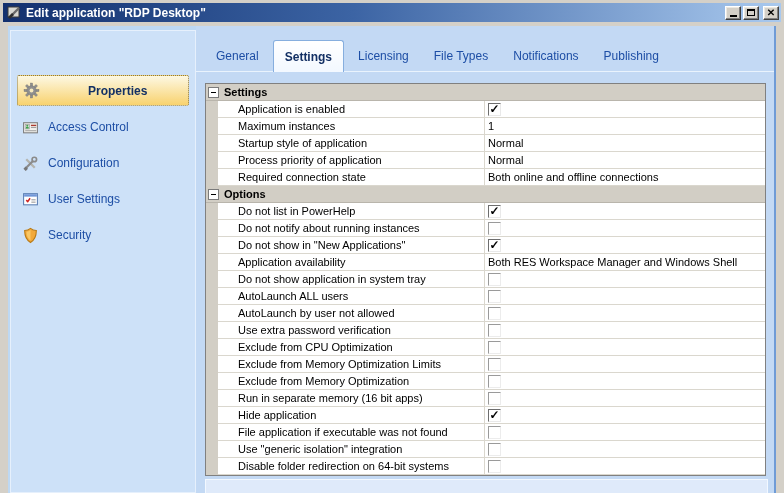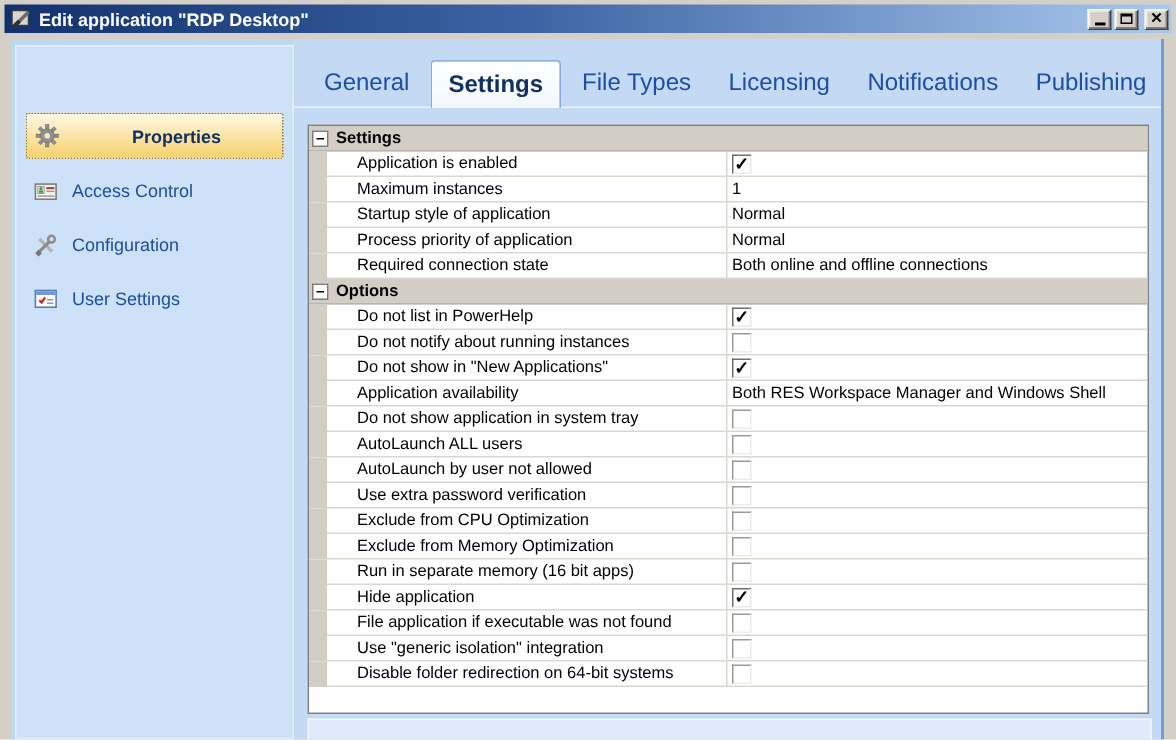--- a/index.html
+++ b/index.html
@@ -53,21 +53,21 @@
   .side-item.selected .side-label{font-weight:bold;color:#133064;}
   
   .content{
     position:absolute;left:188px;top:0;right:0;bottom:0;
     background:#c3d9f4;border-right:2px solid #6f9bd6;box-sizing:border-box;
   }
   .tabline{position:absolute;left:0;right:0;top:45px;height:1px;background:#e9f3fd;}
   .tabs{position:absolute;left:9px;top:14px;height:32px;display:flex;align-items:stretch;z-index:2;}
   .tab{
     display:flex;align-items:center;padding:0 11px;margin-right:3px;
-    color:#1d4ea5;font-size:16px;white-space:nowrap;cursor:pointer;
+    color:#1d4ea5;font-size:12px;white-space:nowrap;cursor:pointer;
   }
   .tab.active{
     background:linear-gradient(#ffffff,#f2f8ff);
     border:1px solid #86aede;border-bottom:none;border-radius:3px 3px 0 0;
     font-weight:bold;color:#133064;
   }
   
   .grid{
     position:absolute;left:9px;top:57px;width:561px;height:393px;
     background:#fff;border:1px solid #808080;box-sizing:border-box;overflow:hidden;z-index:1;
@@ -180,28 +180,37 @@
             <svg width="17" height="17" viewBox="0 0 16 16">
               <rect x="1.5" y="2.5" width="13" height="10.5" fill="#ffffff" stroke="#5b7fb4"></rect>
               <rect x="2" y="3" width="12" height="2.3" fill="#6f96d8"></rect>
               <path d="M4 8.6 L5.4 10 L7.6 6.8" stroke="#cc2222" stroke-width="1.4" fill="none"></path>
               <rect x="8.8" y="7.8" width="4" height="1" fill="#999"></rect>
               <rect x="8.8" y="10" width="4" height="1" fill="#999"></rect>
             </svg>
           </span>
           <span class="side-label">User Settings</span>
         </div>
+        <div class="side-item">
+          <span class="side-icon">
+            <svg width="17" height="17" viewBox="0 0 16 16">
+              <path d="M8 1.3 C6.1 2.9 4 3.3 2.5 3.3 C2.5 8.9 4.5 12.5 8 14.6 C11.5 12.5 13.5 8.9 13.5 3.3 C12 3.3 9.9 2.9 8 1.3 Z" fill="#f2a93b" stroke="#b97a15"></path>
+              <path d="M8 2.9 C6.8 3.9 5.5 4.3 4.2 4.4 C4.3 8.4 5.8 11.1 8 12.8 Z" fill="#f9c765"></path>
+            </svg>
+          </span>
+          <span class="side-label">Security</span>
+        </div>
       </div>
     <div class="content">
       <div class="tabline"></div>
       <div class="tabs" id="tabs">
           <div class="tab">General</div>
           <div class="tab active">Settings</div>
+          <div class="tab">Licensing</div>
           <div class="tab">File Types</div>
-          <div class="tab">Licensing</div>
           <div class="tab">Notifications</div>
           <div class="tab">Publishing</div>
         </div>
       <div class="grid" id="grid">
           <div class="grow sect">
             <span class="minusbox"></span>
             <span class="sect-title">Settings</span>
           </div>
           <div class="grow data">
             <span class="cell-margin"></span>
@@ -306,20 +315,27 @@
           </div>
           <div class="grow data">
             <span class="cell-margin"></span>
             <span class="cell-label">Exclude from CPU Optimization</span>
             <span class="cell-value">
               <span class="cb unchecked"></span>
             </span>
           </div>
           <div class="grow data">
             <span class="cell-margin"></span>
+            <span class="cell-label">Exclude from Memory Optimization Limits</span>
+            <span class="cell-value">
+              <span class="cb unchecked"></span>
+            </span>
+          </div>
+          <div class="grow data">
+            <span class="cell-margin"></span>
             <span class="cell-label">Exclude from Memory Optimization</span>
             <span class="cell-value">
               <span class="cb unchecked"></span>
             </span>
           </div>
           <div class="grow data">
             <span class="cell-margin"></span>
             <span class="cell-label">Run in separate memory (16 bit apps)</span>
             <span class="cell-value">
               <span class="cb unchecked"></span>

